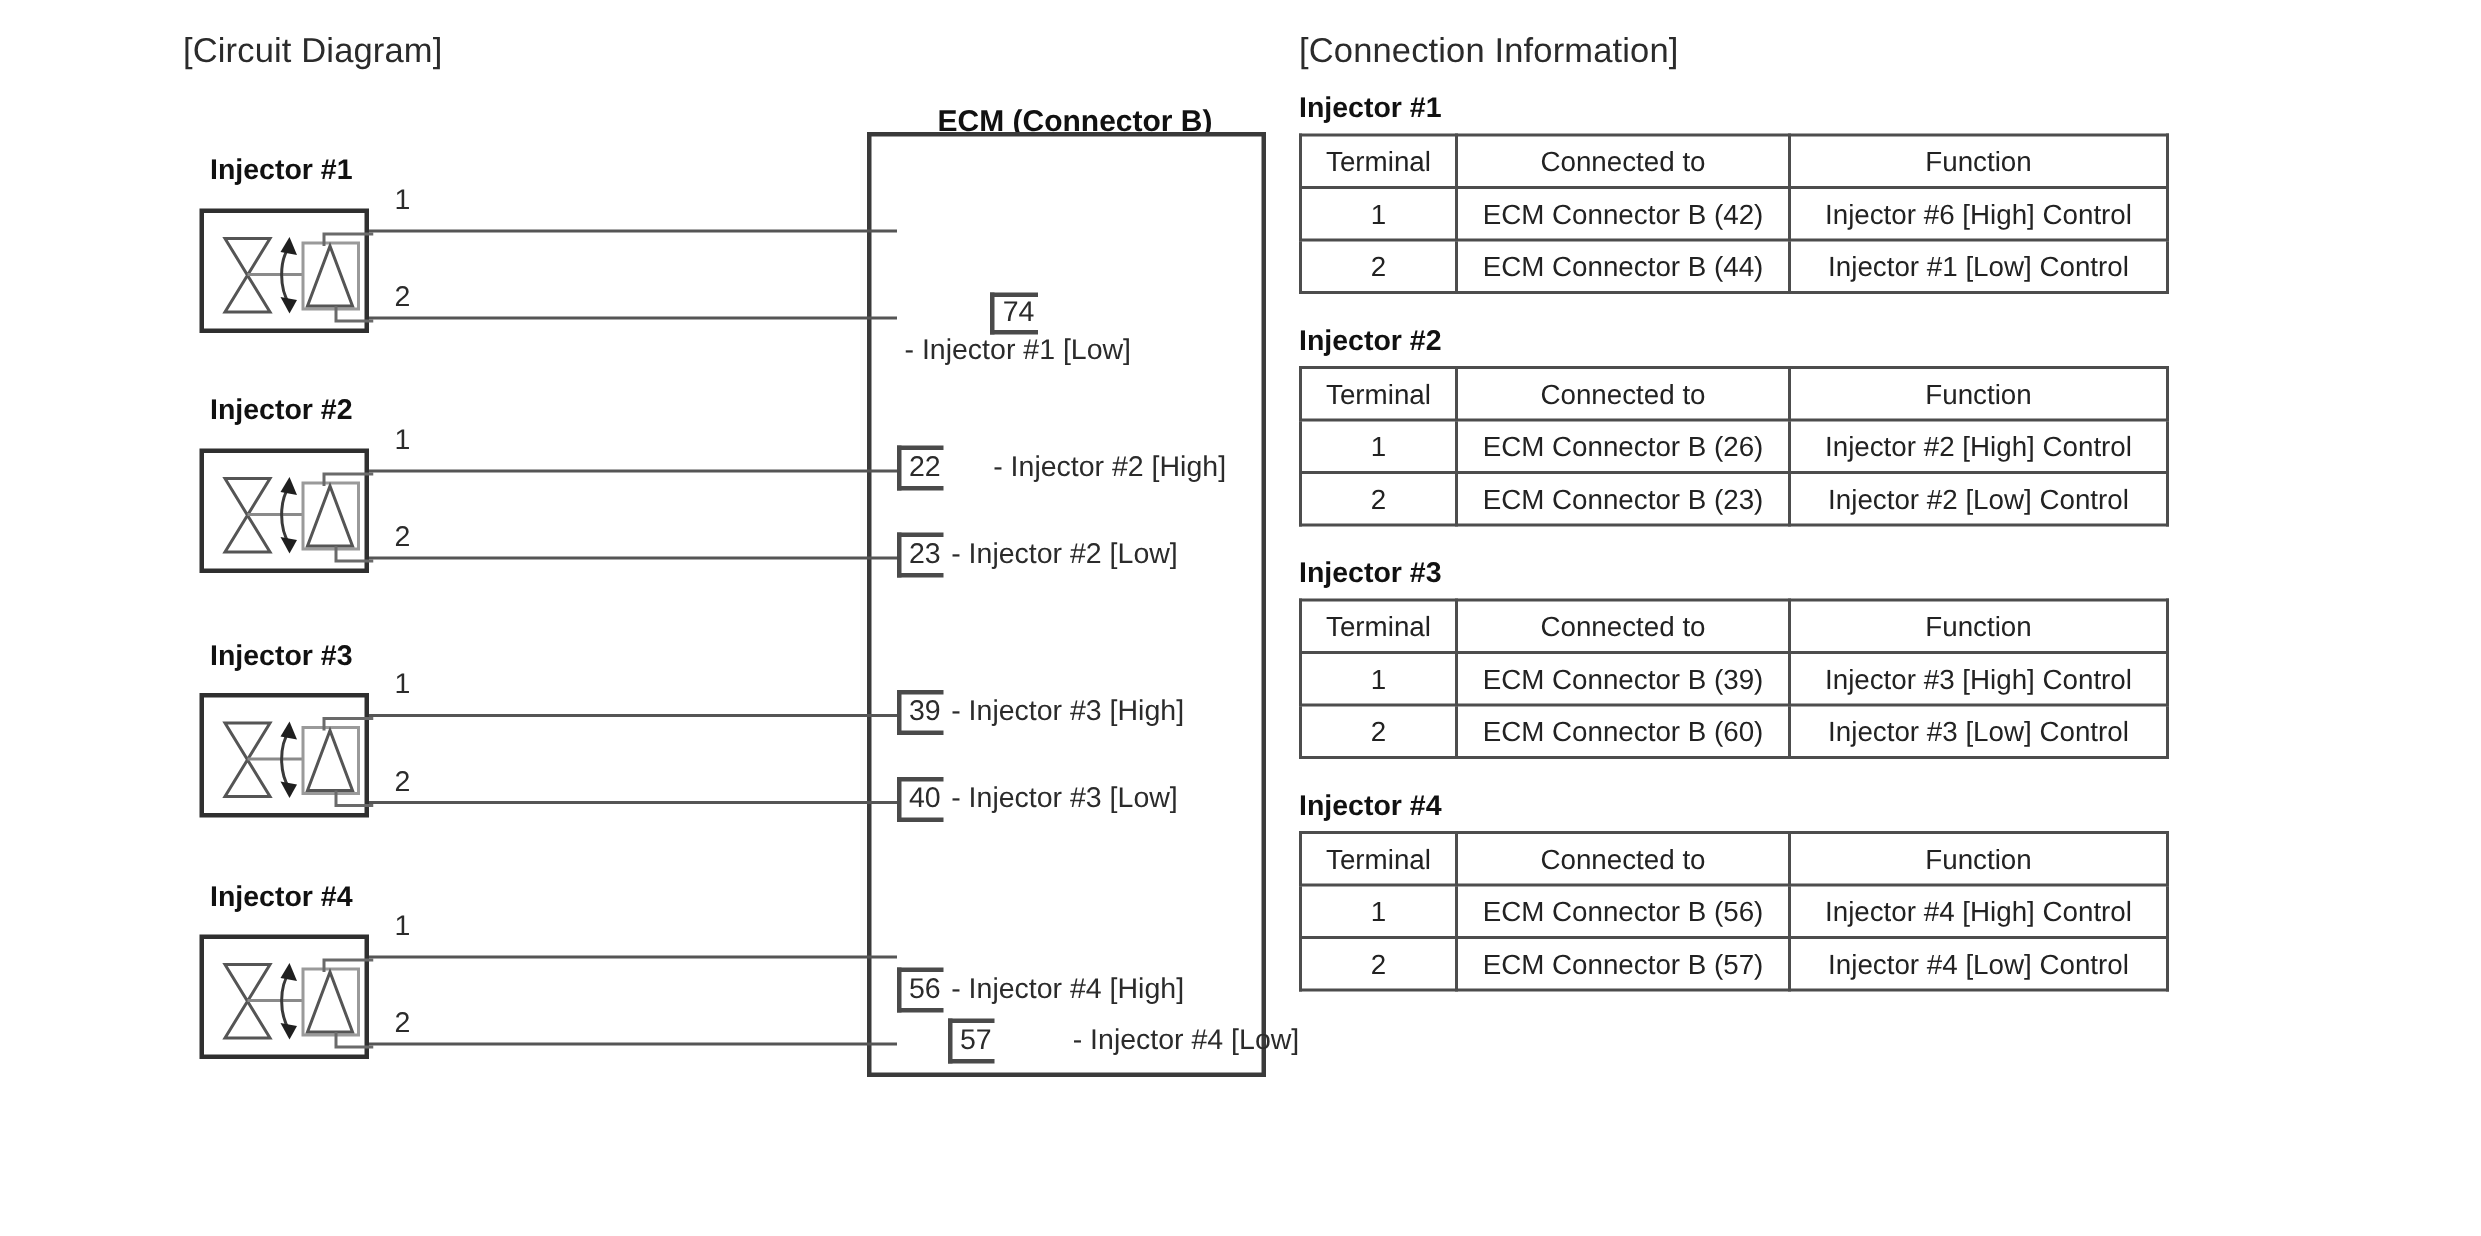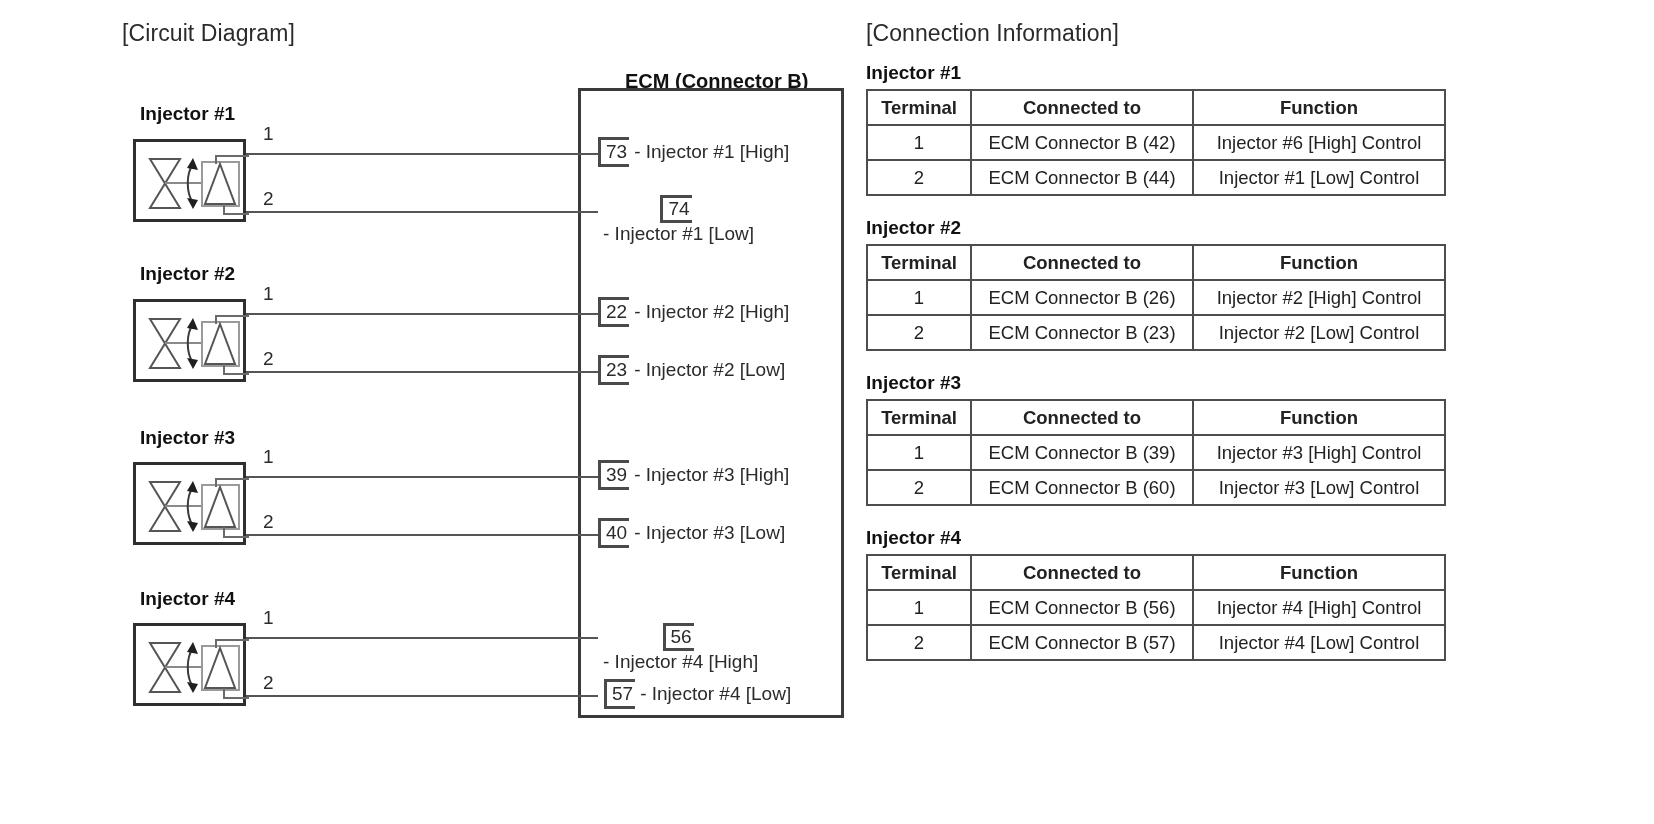--- a/index.html
+++ b/index.html
@@ -124,21 +124,21 @@
   table.conn-table td {
     border: 2px solid #4d4d4d;
     font-size: 18.5px;
     color: #222;
     text-align: center;
     height: 33px;
     padding: 0 4px;
     white-space: nowrap;
     overflow: hidden;
   }
-  table.conn-table th { font-weight: bold; }
+  table.conn-table th { font-weight: normal; }
   table.conn-table td { font-weight: normal; }
   col.c-terminal { width: 104px; }
   col.c-connected { width: 222px; }
   col.c-function  { width: 252px; }
   .table-block { margin-bottom: 21px; }
 </style>
 </head>
 <body>
 
 <div id="circuit-diagram">
@@ -223,56 +223,52 @@
       <polygon points="84,22 69,62 99,62" fill="#ffffff" stroke="#555" stroke-width="2"></polygon>
       <path d="M80,22 L80,14 L113,14" fill="none" stroke="#6a6a6a" stroke-width="2"></path>
       <path d="M88,62 L88,72 L113,72" fill="none" stroke="#6a6a6a" stroke-width="2"></path>
     </svg>
   </div>
   <div class="abs pin-num" style="left:263px; top:607px;">1</div>
   <div class="abs pin-num" style="left:263px; top:672px;">2</div>
   <div class="wire-h" style="left:246px; top:637px; width:352px;"></div>
   <div class="wire-h" style="left:246px; top:695px; width:352px;"></div>
 
-  <div class="ecm-pin-row" style="left:598px; top:137px;">
-    <span class="ecm-pin-bracket">73</span>
-    <span class="ecm-pin-text">- Injector #1 [High]</span>
-  </div>
 
   <div class="ecm-pin-row" style="left:598px; top:195px;flex-direction:column;">
     <span class="ecm-pin-bracket">74</span>
     <span class="ecm-pin-text">- Injector #1 [Low]</span>
   </div>
 
-  <div class="ecm-pin-row" style="left:598px; top:297px;">
+  <div class="ecm-pin-row" style="left:598px; top:297px;gap:28px;">
     <span class="ecm-pin-bracket">22</span>
     <span class="ecm-pin-text">- Injector #2 [High]</span>
   </div>
 
   <div class="ecm-pin-row" style="left:598px; top:355px;">
     <span class="ecm-pin-bracket">23</span>
     <span class="ecm-pin-text">- Injector #2 [Low]</span>
   </div>
 
   <div class="ecm-pin-row" style="left:598px; top:460px;">
     <span class="ecm-pin-bracket">39</span>
     <span class="ecm-pin-text">- Injector #3 [High]</span>
   </div>
 
   <div class="ecm-pin-row" style="left:598px; top:518px;">
     <span class="ecm-pin-bracket">40</span>
     <span class="ecm-pin-text">- Injector #3 [Low]</span>
   </div>
 
-  <div class="ecm-pin-row" style="left:598px; top:623px;flex-direction:column;">
+  <div class="ecm-pin-row" style="left:598px; top:645px;">
     <span class="ecm-pin-bracket">56</span>
     <span class="ecm-pin-text">- Injector #4 [High]</span>
   </div>
 
-  <div class="ecm-pin-row" style="left:604px; top:679px;">
+  <div class="ecm-pin-row" style="left:632px; top:679px;gap:47px;">
     <span class="ecm-pin-bracket">57</span>
     <span class="ecm-pin-text">- Injector #4 [Low]</span>
   </div>
 
 </div>
 
 <div id="connection-info">
 
   <div class="section-title" style="position:absolute; left:0; top:20px;">[Connection Information]</div>
 

